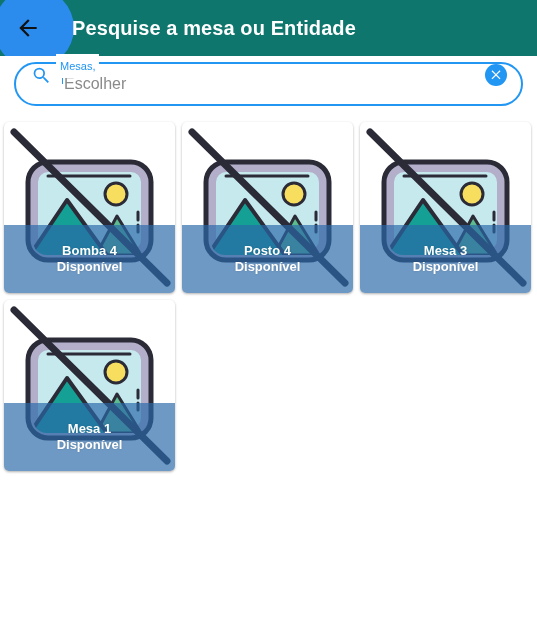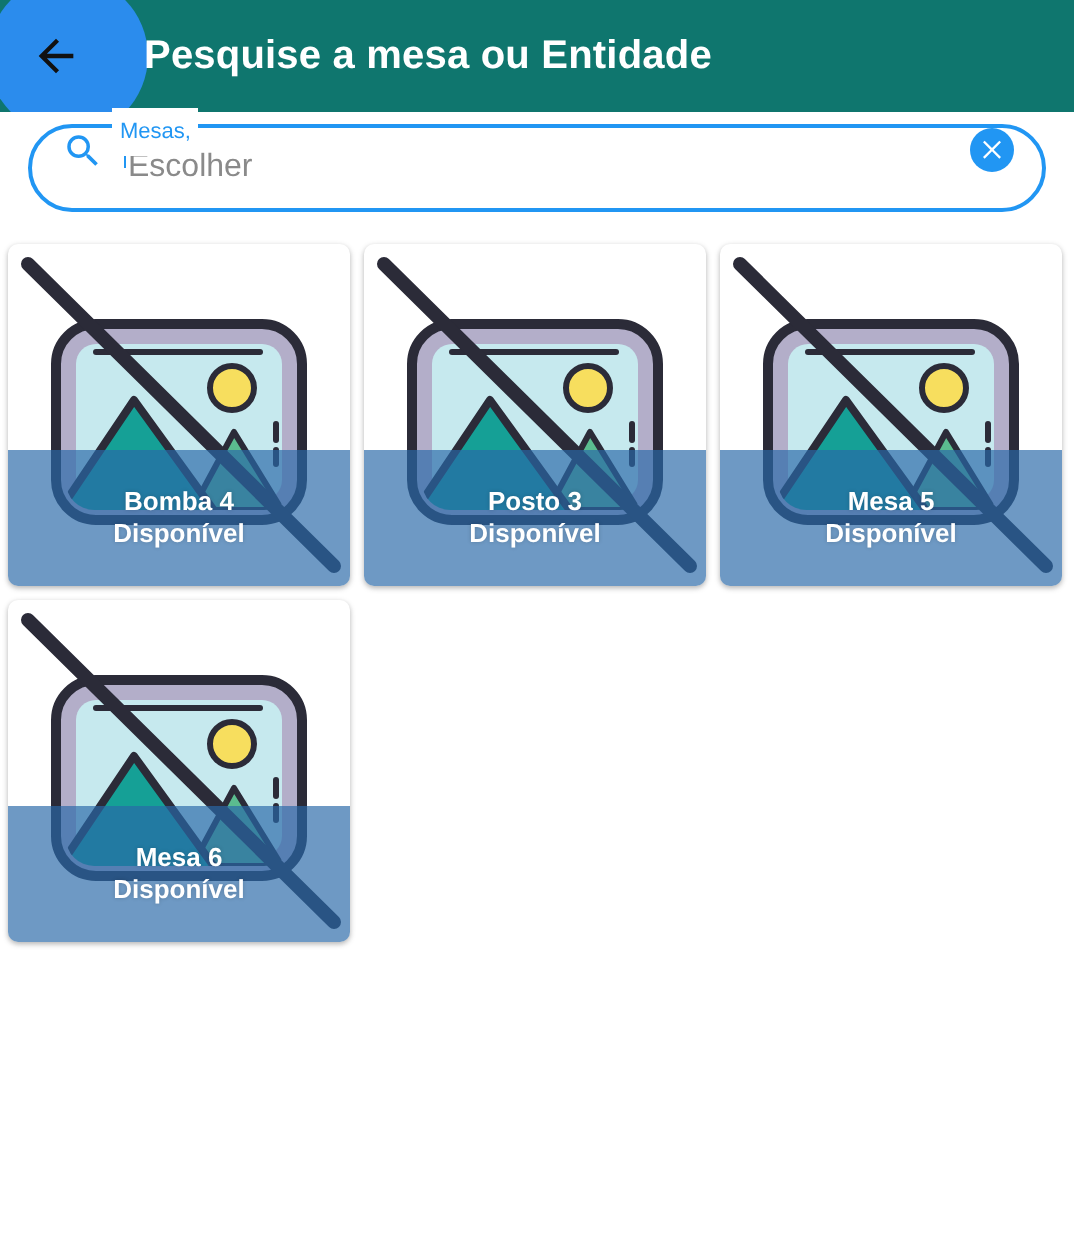--- a/index.html
+++ b/index.html
@@ -275,21 +275,21 @@
       <line x1="44" y1="54" x2="126" y2="54" stroke="#2b2b38" stroke-width="3" stroke-linecap="round"></line>
 
       <line x1="134" y1="90" x2="134" y2="98" stroke="#2b2b38" stroke-width="3" stroke-linecap="round"></line>
       <line x1="134" y1="103" x2="134" y2="110" stroke="#2b2b38" stroke-width="3" stroke-linecap="round"></line>
     </g>
 
     <line x1="10" y1="10" x2="163" y2="161" stroke="#2b2b38" stroke-width="7" stroke-linecap="round"></line>
   </svg>
       </div>
     <div class="card-caption">
-      <span class="card-title">Posto 3</span>
+      <span class="card-title">Posto 4</span>
       <span class="card-status">Disponível</span>
     </div>
   </div>
 
   <div class="card">
     <div class="card-thumb">
   <svg viewBox="0 0 171 171" xmlns="http://www.w3.org/2000/svg">
     <defs>
       <clipPath id="frameClip">
         <rect x="29" y="45" width="113" height="88" rx="14" ry="14"></rect>
@@ -310,21 +310,21 @@
       <line x1="44" y1="54" x2="126" y2="54" stroke="#2b2b38" stroke-width="3" stroke-linecap="round"></line>
 
       <line x1="134" y1="90" x2="134" y2="98" stroke="#2b2b38" stroke-width="3" stroke-linecap="round"></line>
       <line x1="134" y1="103" x2="134" y2="110" stroke="#2b2b38" stroke-width="3" stroke-linecap="round"></line>
     </g>
 
     <line x1="10" y1="10" x2="163" y2="161" stroke="#2b2b38" stroke-width="7" stroke-linecap="round"></line>
   </svg>
       </div>
     <div class="card-caption">
-      <span class="card-title">Mesa 5</span>
+      <span class="card-title">Mesa 3</span>
       <span class="card-status">Disponível</span>
     </div>
   </div>
 
   <div class="card">
     <div class="card-thumb">
   <svg viewBox="0 0 171 171" xmlns="http://www.w3.org/2000/svg">
     <defs>
       <clipPath id="frameClip">
         <rect x="29" y="45" width="113" height="88" rx="14" ry="14"></rect>
@@ -345,18 +345,18 @@
       <line x1="44" y1="54" x2="126" y2="54" stroke="#2b2b38" stroke-width="3" stroke-linecap="round"></line>
 
       <line x1="134" y1="90" x2="134" y2="98" stroke="#2b2b38" stroke-width="3" stroke-linecap="round"></line>
       <line x1="134" y1="103" x2="134" y2="110" stroke="#2b2b38" stroke-width="3" stroke-linecap="round"></line>
     </g>
 
     <line x1="10" y1="10" x2="163" y2="161" stroke="#2b2b38" stroke-width="7" stroke-linecap="round"></line>
   </svg>
       </div>
     <div class="card-caption">
-      <span class="card-title">Mesa 6</span>
+      <span class="card-title">Mesa 1</span>
       <span class="card-status">Disponível</span>
     </div>
   </div>
 
 </div>
 
 </body></html>

